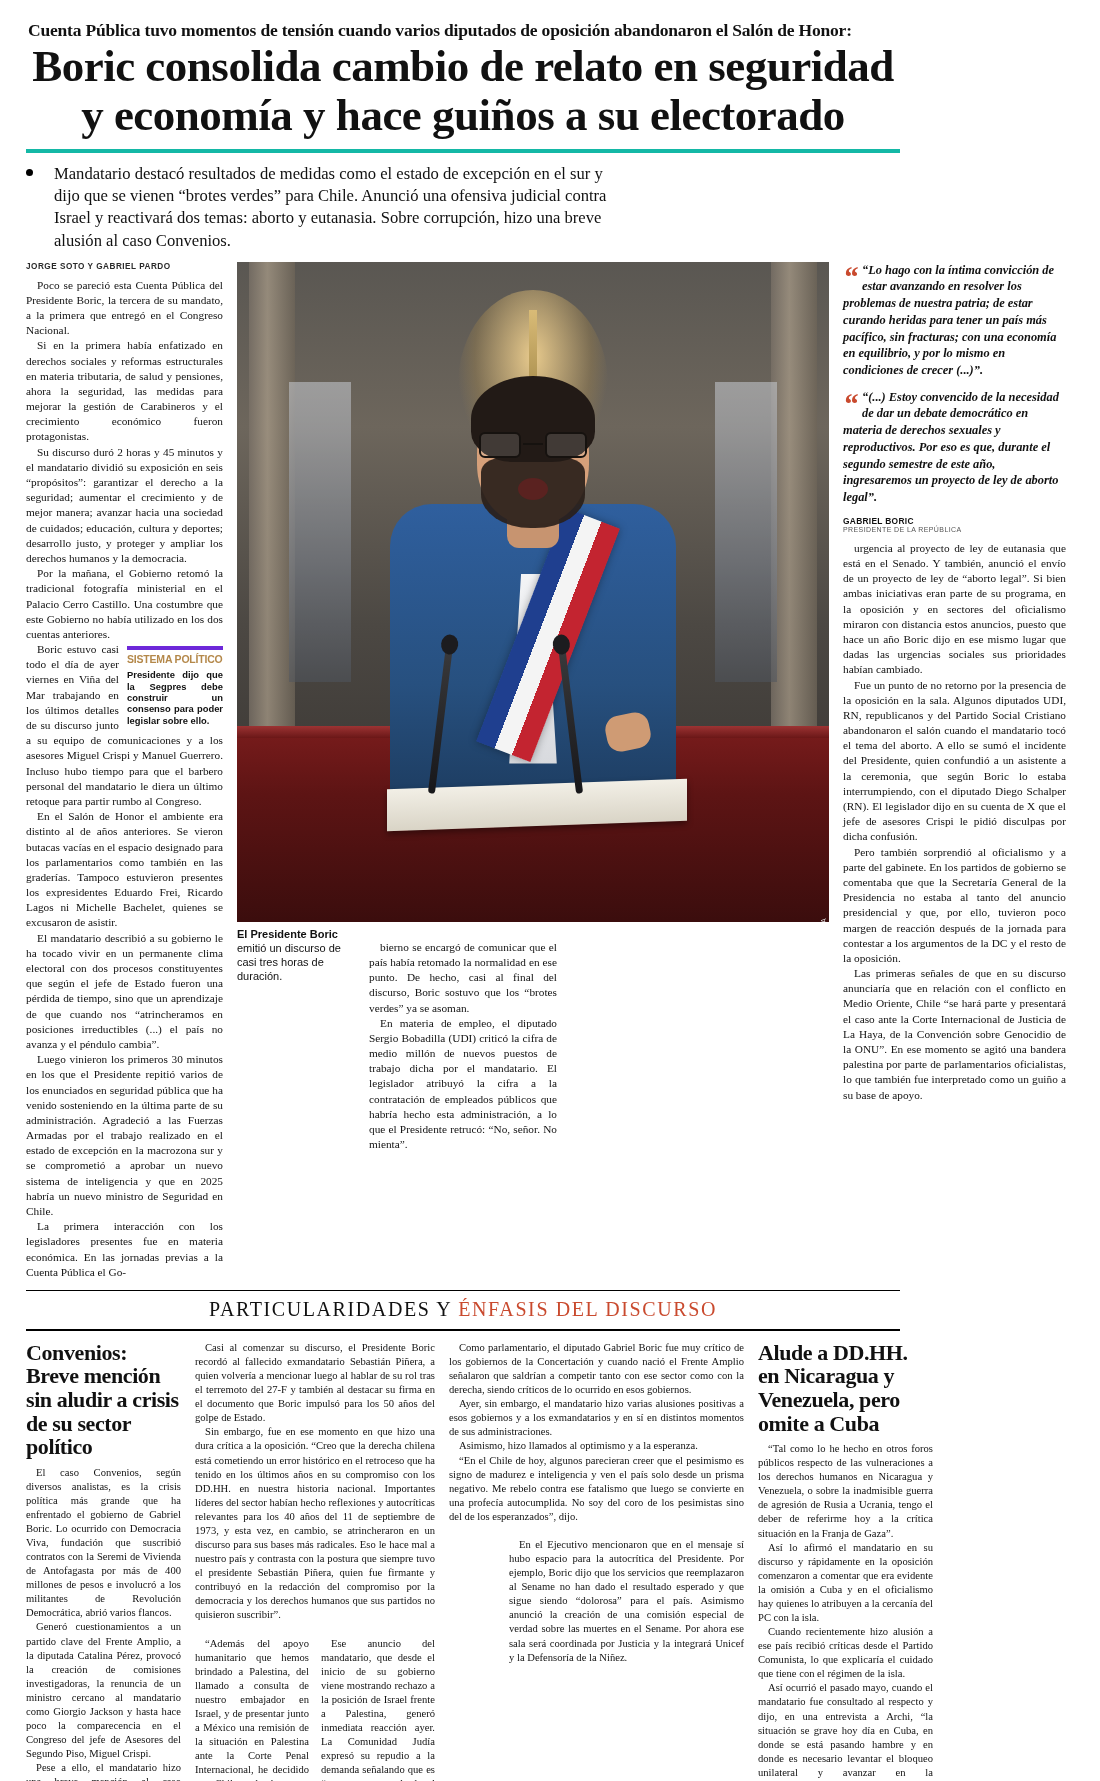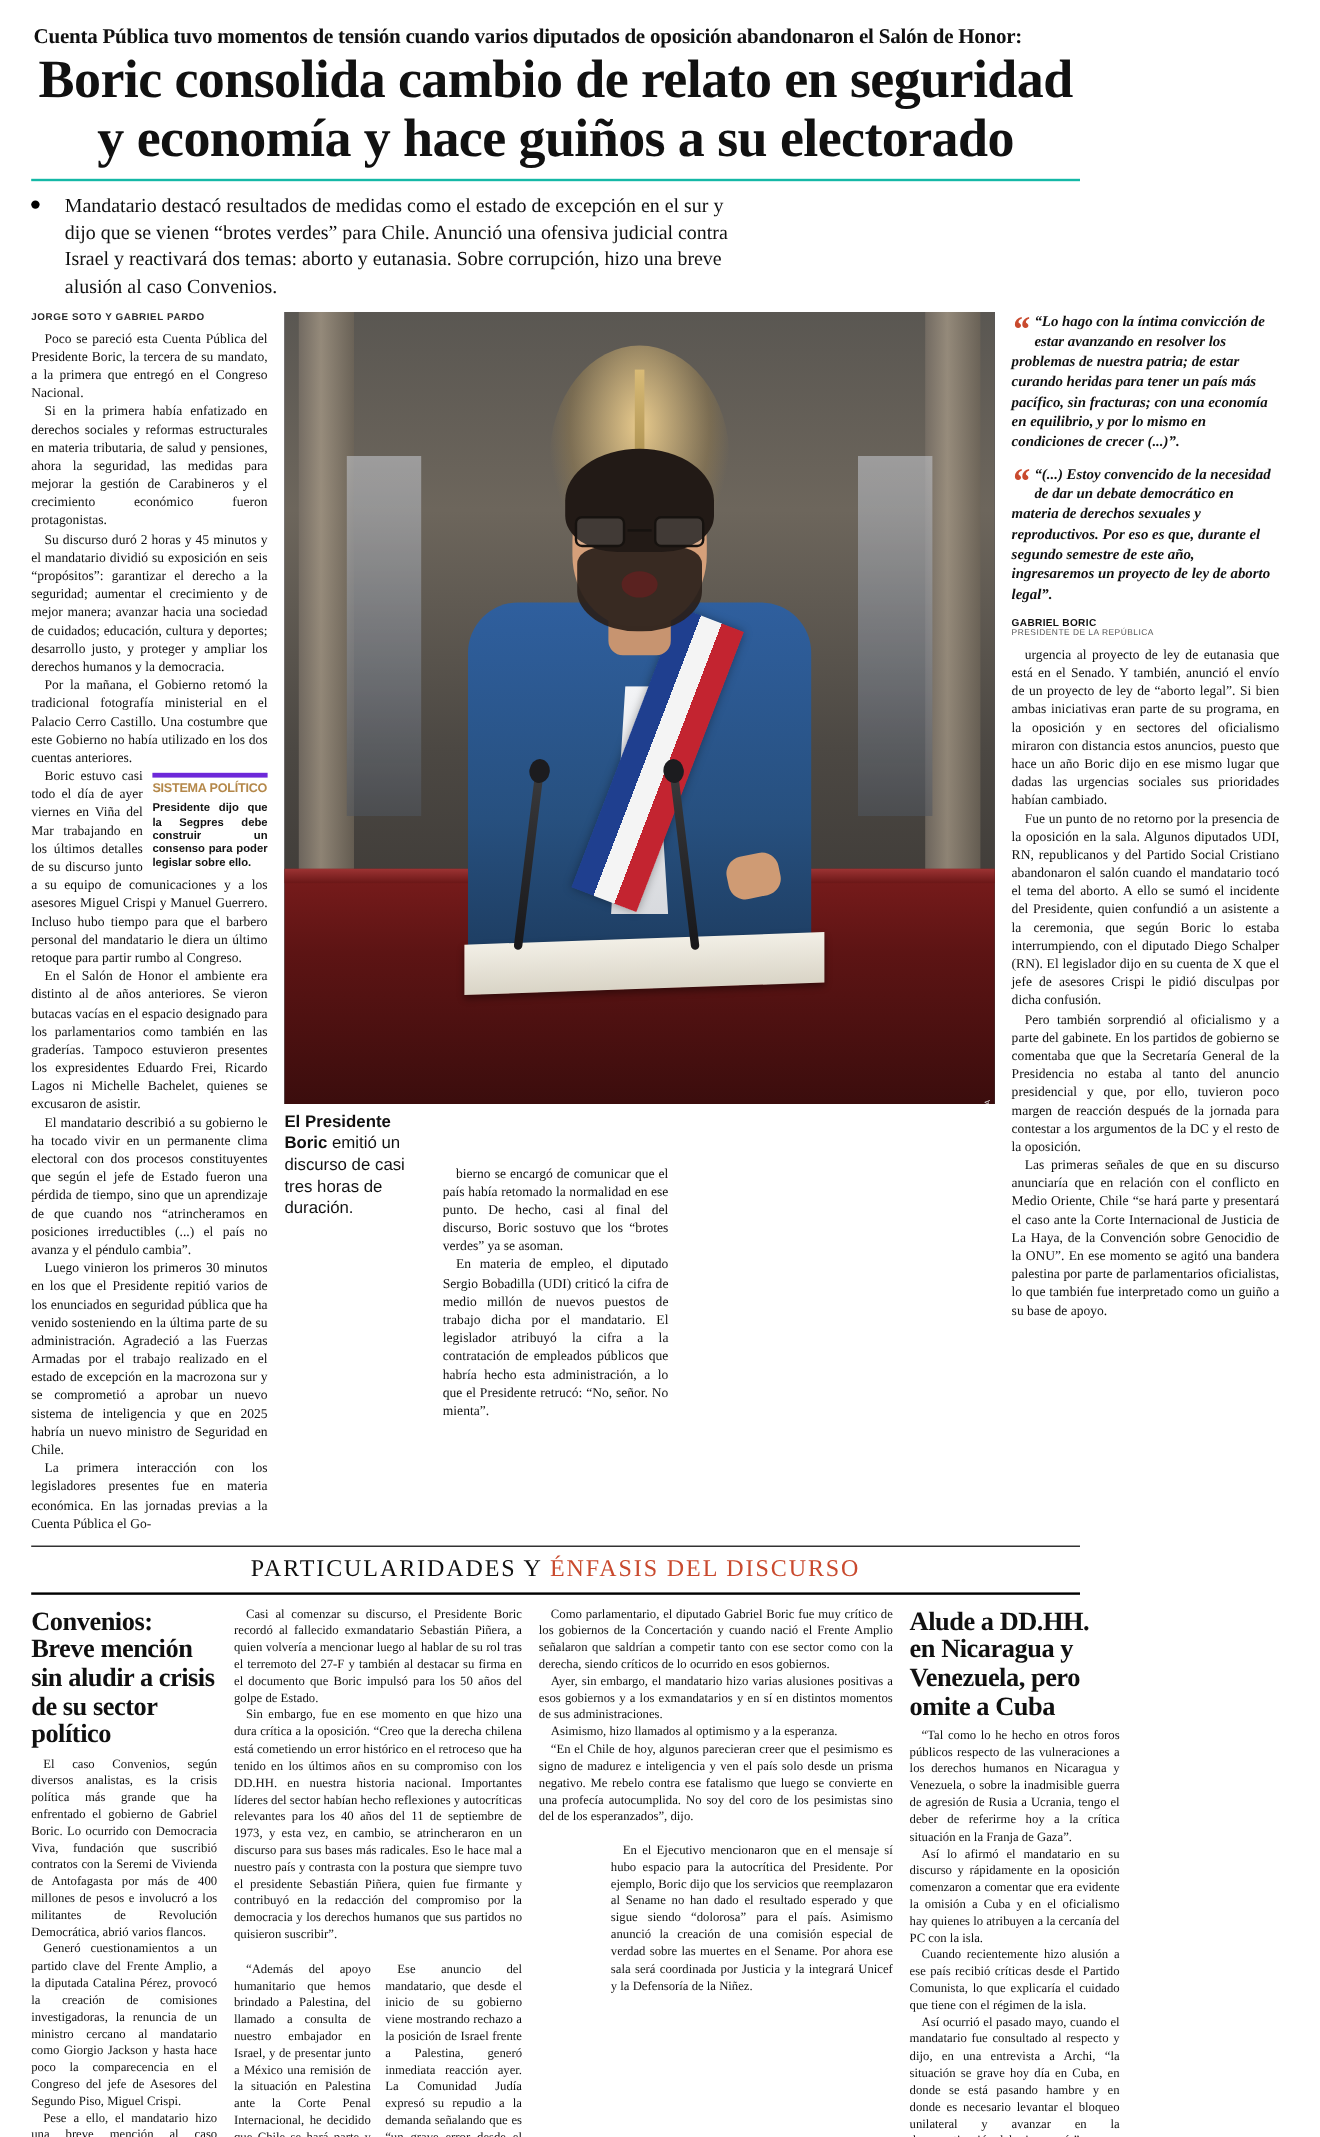--- a/index.html
+++ b/index.html
@@ -36,21 +36,21 @@
     line-height: 1.08;
     text-align: center;
     letter-spacing: -0.5px;
     margin: 2px 0 10px 0;
   }
   .headline .l2 { display: block; }
 
   .lede-row {
     display: flex;
     gap: 18px;
-    border-top: 2px solid #14b8a6;
+    border-top: 4px solid #14b8a6;
     padding-top: 10px;
   }
   .lede-bullet {
     width: 10px;
     flex: 0 0 10px;
     padding-top: 6px;
   }
   .lede-bullet i {
     display: block;
     width: 7px; height: 7px;
@@ -131,21 +131,21 @@
     transform: rotate(-90deg);
     transform-origin: right bottom;
     font-family: "Liberation Sans", sans-serif;
     font-size: 6.4px;
     color: #e8e8e8;
     letter-spacing: 0.6px;
     white-space: nowrap;
   }
   .caption {
     font-family: "Liberation Sans", sans-serif;
-    font-size: 14px;
+    font-size: 11px;
     line-height: 1.3;
     width: 118px;
     margin-top: 5px;
     color: #111;
   }
   .caption b { font-weight: bold; }
 
   .under-photo {
     display: flex;
     gap: 14px;

